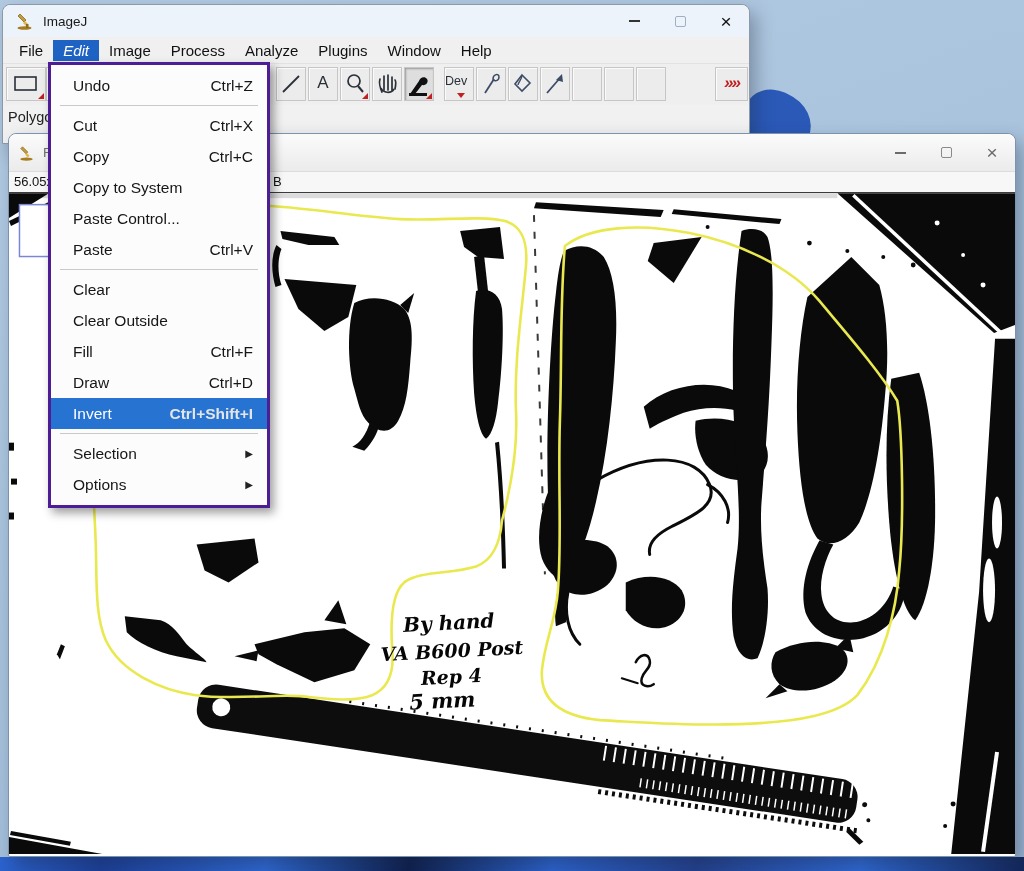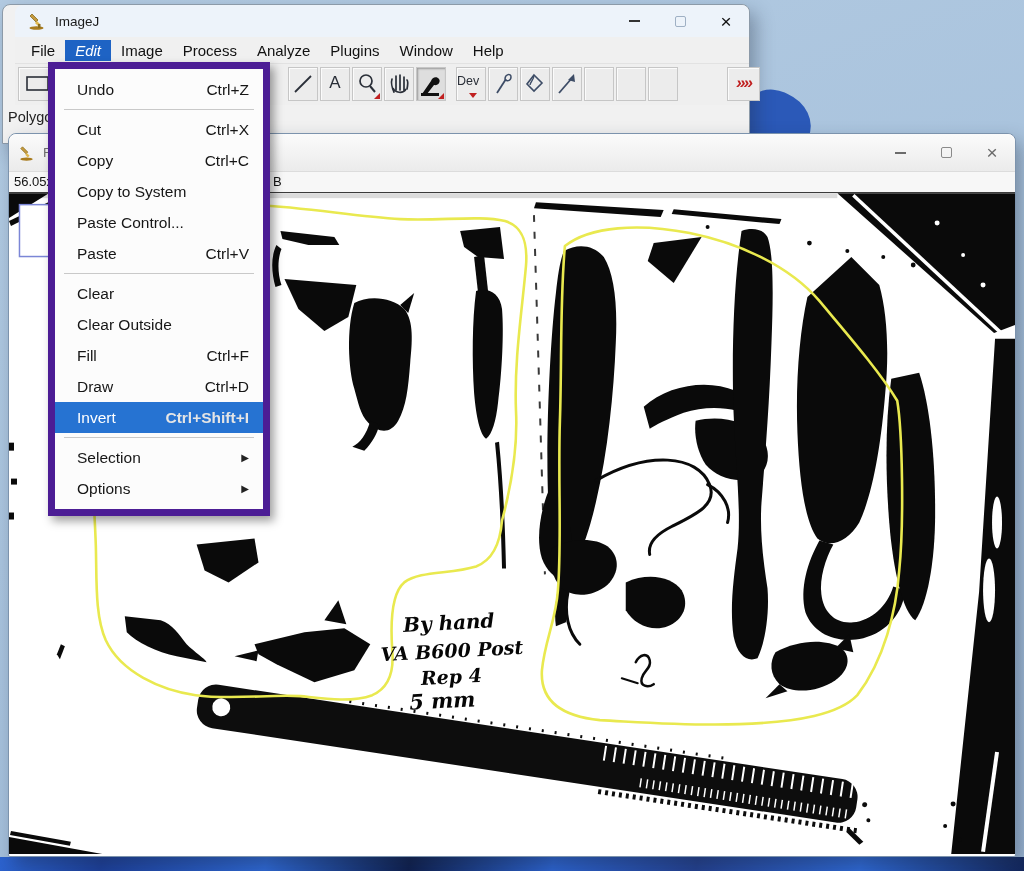--- a/index.html
+++ b/index.html
@@ -18,21 +18,21 @@
     box-shadow:6px 8px 18px rgba(30,40,60,.35); }
   .titlebar { position:relative; width:100%; display:flex; align-items:center; }
   .win-controls { position:absolute; right:0; top:0; height:100%; display:flex; }
   .win-btn { width:46px; height:100%; display:flex; align-items:center; justify-content:center; }
   .glyph-min { width:11px; height:2px; background:#333; }
   .glyph-max { width:11px; height:11px; border:1.5px solid #9fb0c4; border-radius:2px; }
   .glyph-close { font-size:19px; color:#111; line-height:1; }
 
   
   .main-window { left:2px; top:4px; width:748px; height:140px; z-index:2;
-    border-radius:8px 8px 0 0; background:#f1f1f1;padding-left:12px; }
+    border-radius:8px 8px 0 0; background:#f1f1f1; }
   .main-titlebar { height:32px; background:#edf3fa; border-radius:8px 8px 0 0; }
   .app-icon { margin-left:13px; width:17px; height:18px; }
   .main-title { margin-left:10px; font-size:13.5px; color:#1a1a1a; }
 
   .menubar { position:relative; height:27px; background:#f0f0f0; display:flex; align-items:center;
     padding-left:6px; border-bottom:1px solid #e2e2e2; }
   .menubar-item { font-size:15px; color:#111; padding:2px 10px; }
   .menubar-item.active { background:#1e63c4; color:#fff;font-style:italic; }
 
   .toolbar { position:relative; height:41px; background:#efefef; }
@@ -60,21 +60,21 @@
   .img-win-btn .glyph-max { border-color:#8a8a8a; }
   .img-win-btn .glyph-close { color:#6b6b6b; }
   .infobar { position:relative; height:20px; background:#f7f7f7; }
   .info-left { position:absolute; left:5px; top:2px; font-size:13px; color:#111; }
   .info-right { position:absolute; left:264px; top:2px; font-size:13px; color:#111; }
   .canvas-wrap { position:relative; width:1006px; height:662px; border-top:1.5px solid #3c3c3c;
     overflow:hidden; background:#fff; }
 
   
   .edit-menu { position:absolute; left:48px; top:62px; width:222px; z-index:10;
-    background:#fcfcfc; border:7px solid #4c1d95; box-shadow:4px 5px 9px rgba(0,0,0,.38);
+    background:#fcfcfc; border:3px solid #4c1d95; box-shadow:4px 5px 9px rgba(0,0,0,.38);
     padding:5px 0; }
   .menu-row { height:31px; display:flex; align-items:center; justify-content:space-between;
     padding:0 14px 0 22px; font-size:15.5px; color:#161616; }
   .menu-row .shortcut { color:#161616; }
   .menu-row.selected { background:#2673d2; color:#fff; }
   .menu-row.selected .shortcut { color:#e5e5e5;font-weight:bold; }
   .menu-sep { height:1px; background:#c9c9c9; margin:4px 9px; }
   .submenu-arrow { font-size:10px; color:#222; }
 </style>
 </head>

